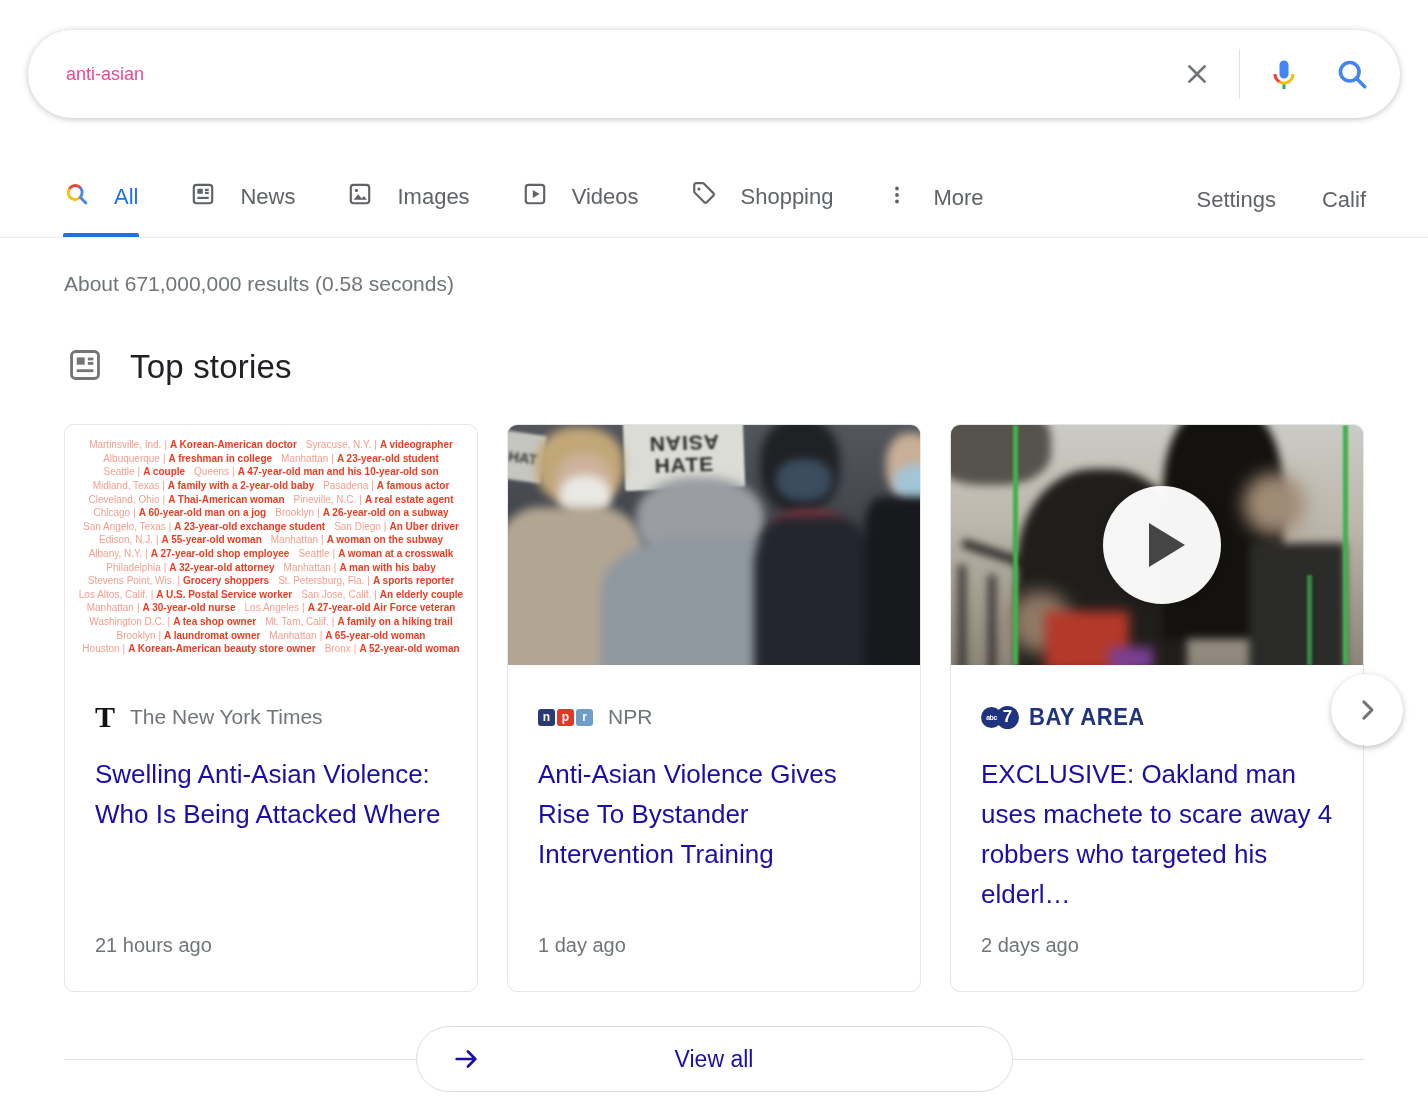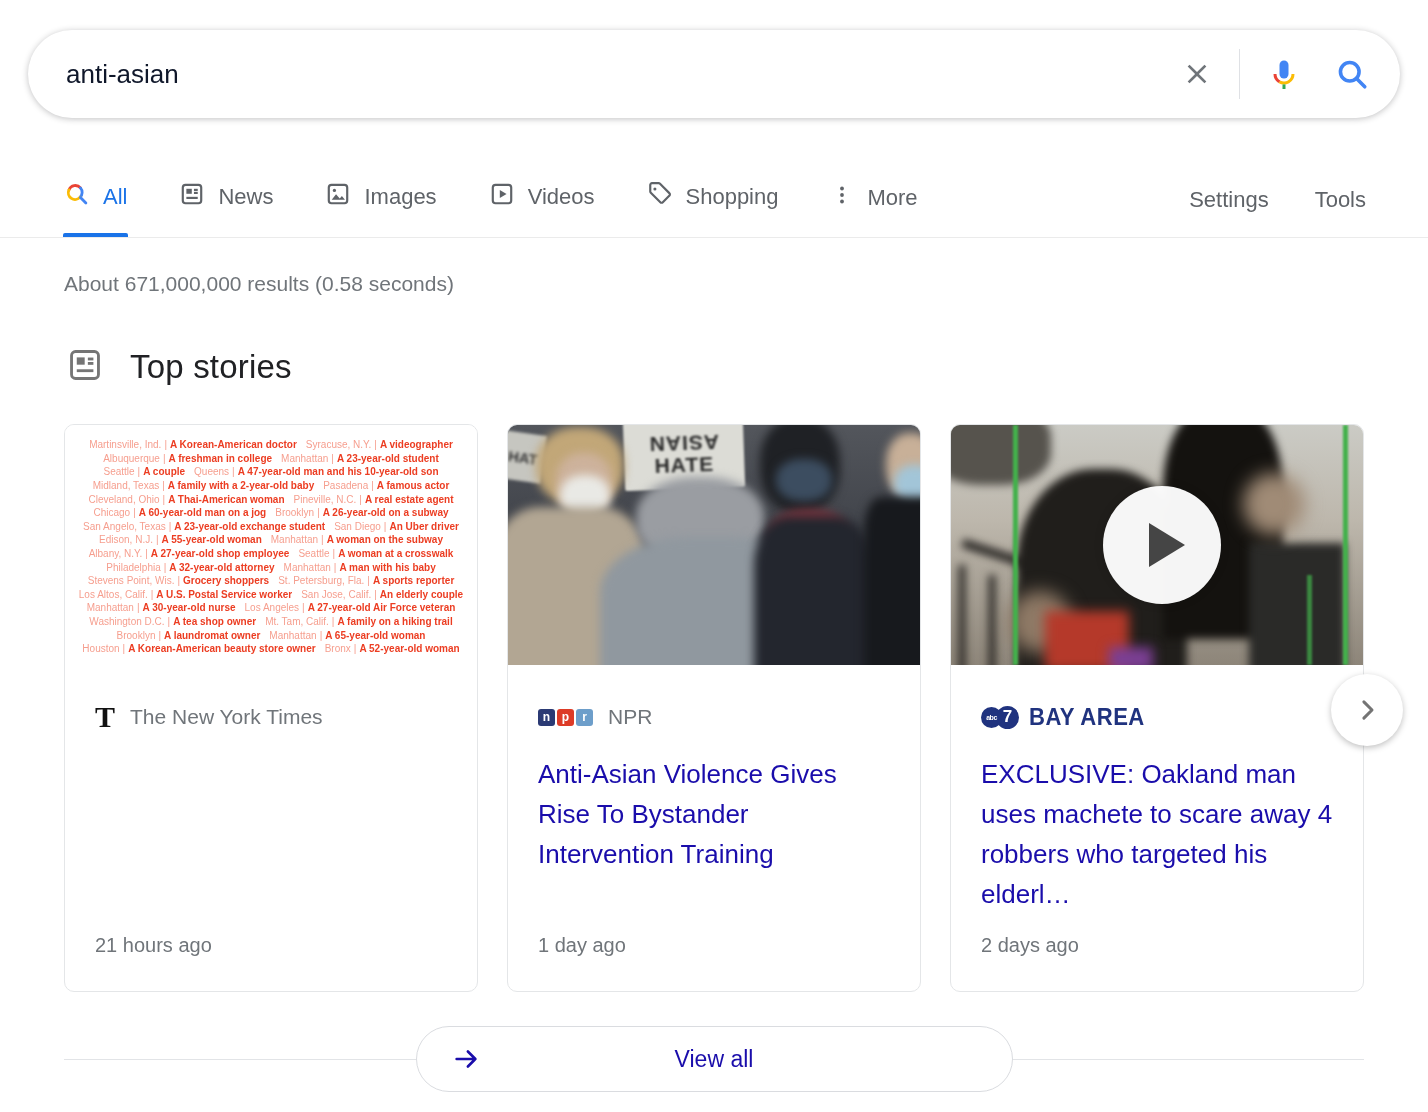--- a/index.html
+++ b/index.html
@@ -8,32 +8,32 @@
     width:1428px; height:1112px; position:relative; overflow:hidden;
     font-family:"Liberation Sans", sans-serif; color:#202124;
   }
 
   
   .searchbar {
     margin:30px 28px 0 28px; height:88px; border-radius:44px; background:#fff;
     box-shadow:0 1px 6px rgba(32,33,36,.28); display:flex; align-items:center;
     padding:0 30px 0 38px;
   }
-  .query { flex:1; font-size:26px; color:#0f172a; }
+  .query { flex:1; font-size:18px; color:#ec4899; }
   .sb-icon { display:flex; align-items:center; justify-content:center; cursor:pointer; }
   .sb-divider { width:1px; height:50px; background:#dfe1e5; margin:0 26px 0 24px; }
   .clear-x { margin-right:2px; }
 
   
   .tabs {
     display:flex; align-items:flex-end; padding:0 62px 0 64px; height:120px;
     border-bottom:1px solid #ebebeb;
   }
   .tab {
-    display:flex; align-items:center; gap:13px; position:relative;
+    display:flex; align-items:center; gap:24px; position:relative;
     padding-bottom:24px; margin-right:52px; font-size:22px; color:#5f6368; cursor:pointer;
   }
   .tab .tlabel { white-space:nowrap; }
   .tab.active { color:#1a73e8; }
   .tab.active::after {
     content:""; position:absolute; left:-1px; right:-1px; bottom:0; height:4px;
     background:#1a73e8; border-radius:2px 2px 0 0;
   }
   .tabs-right { margin-left:auto; display:flex; }
   .tabs-right .tab { margin-right:0; margin-left:46px; }
@@ -214,21 +214,21 @@
       </svg>
     </span>
     <span class="tlabel">More</span>
   </div>
 
   <div class="tabs-right">
     <div class="tab">
       <span class="tlabel">Settings</span>
     </div>
     <div class="tab">
-      <span class="tlabel">Tools</span>
+      <span class="tlabel">Calif</span>
     </div>
   </div>
 </div>
 
 <div class="stats">About 671,000,000 results (0.58 seconds)</div>
 
 <div class="ts-header">
   <span>
     <svg width="38" height="38" viewBox="0 0 24 24" fill="none" stroke="#757575" stroke-width="1.8">
       <rect x="3.5" y="3.5" width="17" height="17" rx="2.5"></rect>
@@ -262,20 +262,21 @@
           <div class="nyt-line"><span class="nyt-loc">Washington D.C.</span><span class="nyt-sep">|</span><span class="nyt-desc">A tea shop owner</span><span class="nyt-gap"></span><span class="nyt-loc">Mt. Tam, Calif.</span><span class="nyt-sep">|</span><span class="nyt-desc">A family on a hiking trail</span></div>
           <div class="nyt-line"><span class="nyt-loc">Brooklyn</span><span class="nyt-sep">|</span><span class="nyt-desc">A laundromat owner</span><span class="nyt-gap"></span><span class="nyt-loc">Manhattan</span><span class="nyt-sep">|</span><span class="nyt-desc">A 65-year-old woman</span></div>
           <div class="nyt-line"><span class="nyt-loc">Houston</span><span class="nyt-sep">|</span><span class="nyt-desc">A Korean-American beauty store owner</span><span class="nyt-gap"></span><span class="nyt-loc">Bronx</span><span class="nyt-sep">|</span><span class="nyt-desc">A 52-year-old woman</span></div>
         </div>
     </div>
     <div class="card-body">
       <div class="source-row">
         <span class="nyt-logo">T</span>
         <span class="source-name">The New York Times</span>
       </div>
+      <div class="headline">Swelling Anti-Asian Violence: Who Is Being Attacked Where</div>
       <div class="time">21 hours ago</div>
     </div>
   </div>
 
   <div class="card">
     <div class="card-img npr-img">
       <div class="corner-sign">HAT</div>
       <div class="sign">
         <span class="flip">ASIAN</span>
         <span>HATE</span>

